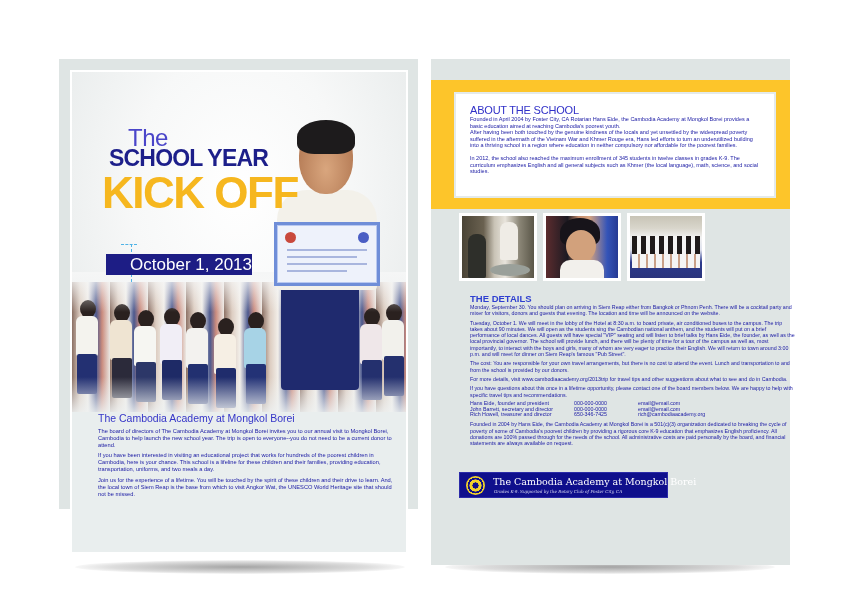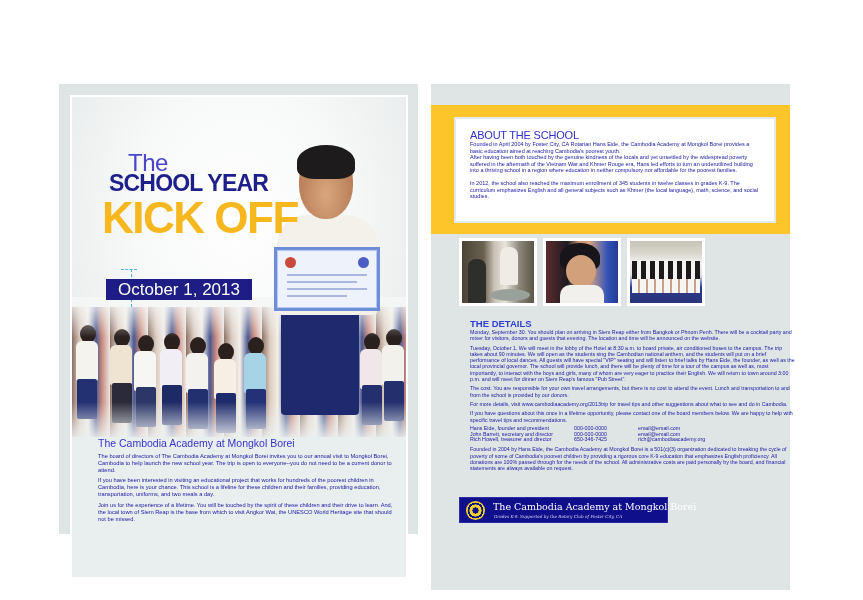--- a/index.html
+++ b/index.html
@@ -1,40 +1,40 @@
 <!DOCTYPE html>
 <html><head>
   <meta charset="utf-8">
   <style>
     * { box-sizing: border-box; margin: 0; padding: 0; }
     html, body { width: 863px; height: 600px; background: #ffffff; overflow: hidden; }
     body { position: relative; font-family: "DejaVu Sans", sans-serif; color: #2a2ab8; }
 
-    .page { position: absolute; background: #dfe5e4; margin-top: 25px; }
+    .page { position: absolute; background: #dfe5e4; }
     .shadow { position: absolute; height: 14px; border-radius: 50%;
       background: radial-gradient(ellipse at center, rgba(90,90,90,0.55) 0%, rgba(120,120,120,0.25) 55%, rgba(255,255,255,0) 75%); }
 
     
     #left-page { left: 59px; top: 59px; width: 359px; height: 450px; }
     #left-inner { position: absolute; left: 11px; top: 11px; width: 338px; height: 484px;
       border: 2px solid #ffffff; background: #e9eeee; overflow: hidden; }
     #hero { position: absolute; left: 0; top: 0; width: 334px; height: 340px;
       background: radial-gradient(ellipse at 50% 35%, #ffffff 0%, #f7f8f8 45%, #e4e8e8 100%); overflow: hidden; }
     .title-the { position: absolute; left: 56px; top: 52px; font-family: "Liberation Sans", sans-serif;
       font-size: 24px; color: #4a45c9; letter-spacing: -0.5px; }
     .title-year { position: absolute; left: 104px; top: 38px; font-family: "Liberation Sans", sans-serif;
       font-weight: bold; font-size: 38px; color: #f6b71f; letter-spacing: -1px; }
     .title-school { position: absolute; left: 37px; top: 73px; font-family: "Liberation Sans", sans-serif;
       font-weight: bold; font-size: 23px; color: #1d1f8a; letter-spacing: -0.8px; text-align: center; }
     .title-kick { position: absolute; left: 30px; top: 99px; font-family: "Liberation Sans", sans-serif;
       font-weight: bold; font-size: 44px; color: #f6b71f; letter-spacing: -1.5px; line-height: 1; }
     .title-tour { position: absolute; left: 30px; top: 136px; font-family: "Liberation Sans", sans-serif;
       font-weight: bold; font-size: 62px; color: #f6b71f; letter-spacing: -2px; line-height: 1; }
     .date-bar { position: absolute; left: 34px; top: 182px; width: 146px; height: 21px; background: #1d1d85;
-      color: #ffffff; font-family: "Liberation Sans", sans-serif; font-size: 17px; line-height: 21px; text-align: center; }
+      color: #ffffff; font-family: "Liberation Sans", sans-serif; font-size: 17px; line-height: 21px; text-align: right; }
     .guide-h { position: absolute; left: 49px; top: 172px; width: 16px; border-top: 1px dashed #4fb3e6; }
     .guide-v { position: absolute; left: 59px; top: 172px; height: 38px; border-left: 1px dashed #4fb3e6; }
 
     
     .boy-head { position: absolute; left: 227px; top: 52px; width: 54px; height: 70px; border-radius: 45% 45% 48% 48%;
       background: radial-gradient(ellipse at 50% 65%, #d9a67e 0%, #b9805a 70%); }
     .boy-hair { position: absolute; left: 225px; top: 48px; width: 58px; height: 34px; border-radius: 50% 50% 30% 30%; background: #1d1b1c; }
     .boy-shirt { position: absolute; left: 205px; top: 118px; width: 100px; height: 100px; border-radius: 30px 30px 4px 4px; background: #f3f1ea; }
     .boy-pants { position: absolute; left: 209px; top: 208px; width: 78px; height: 110px; background: #1f2a6e; border-radius: 4px; }
     .certificate { position: absolute; left: 202px; top: 150px; width: 106px; height: 64px; background: #eef2fb;

